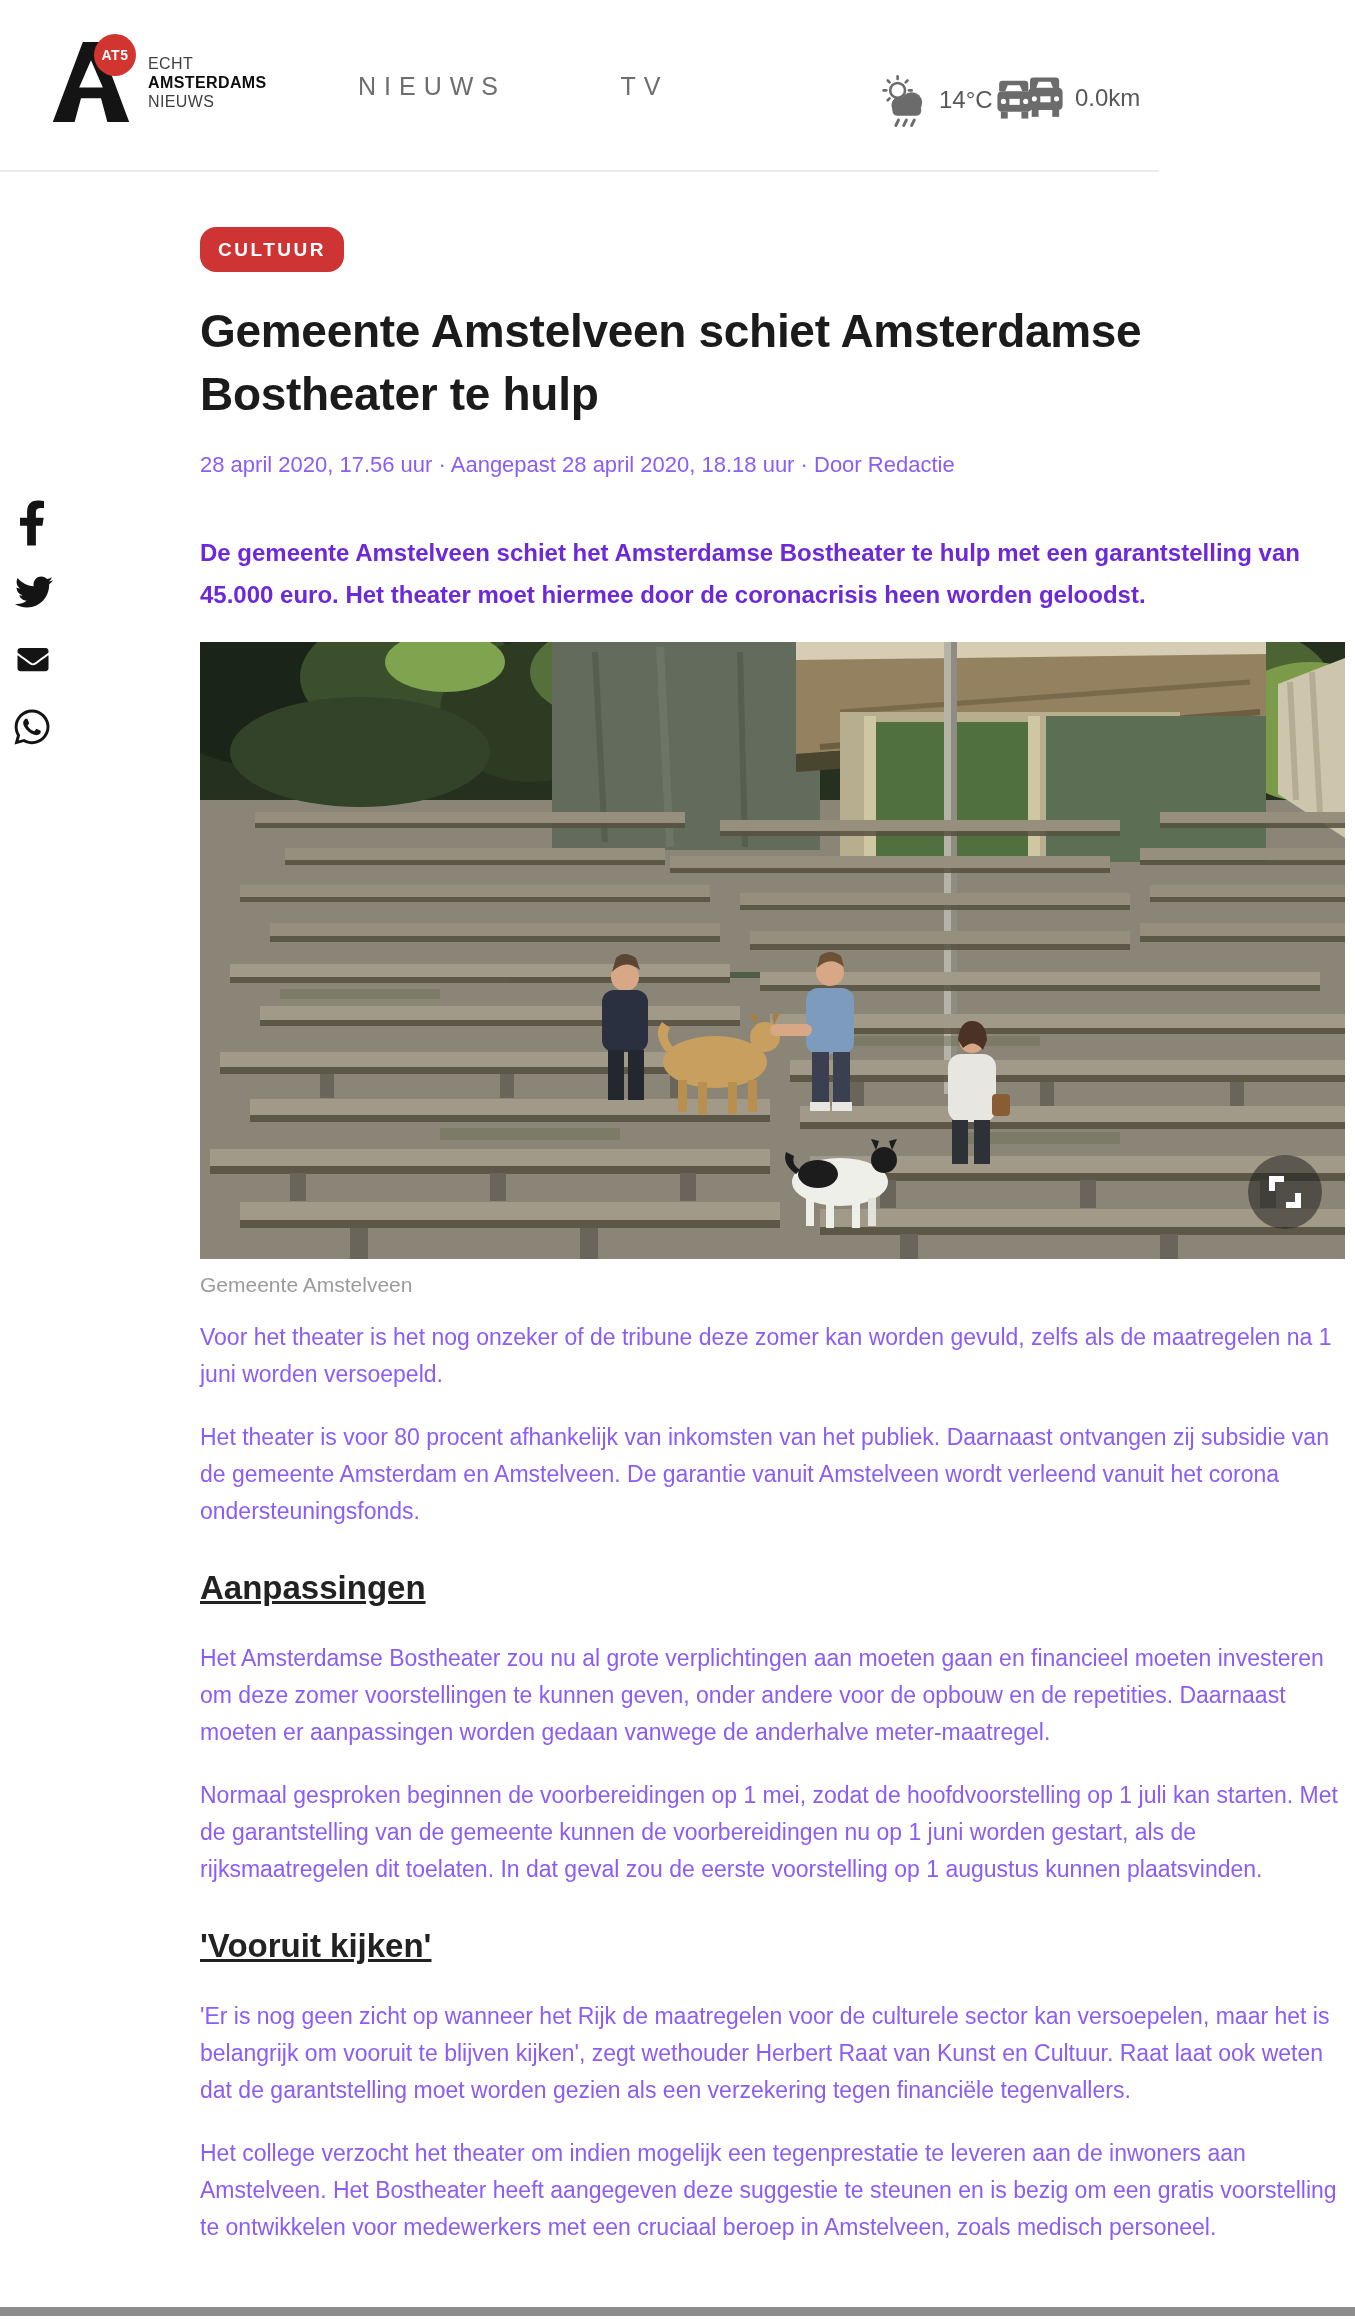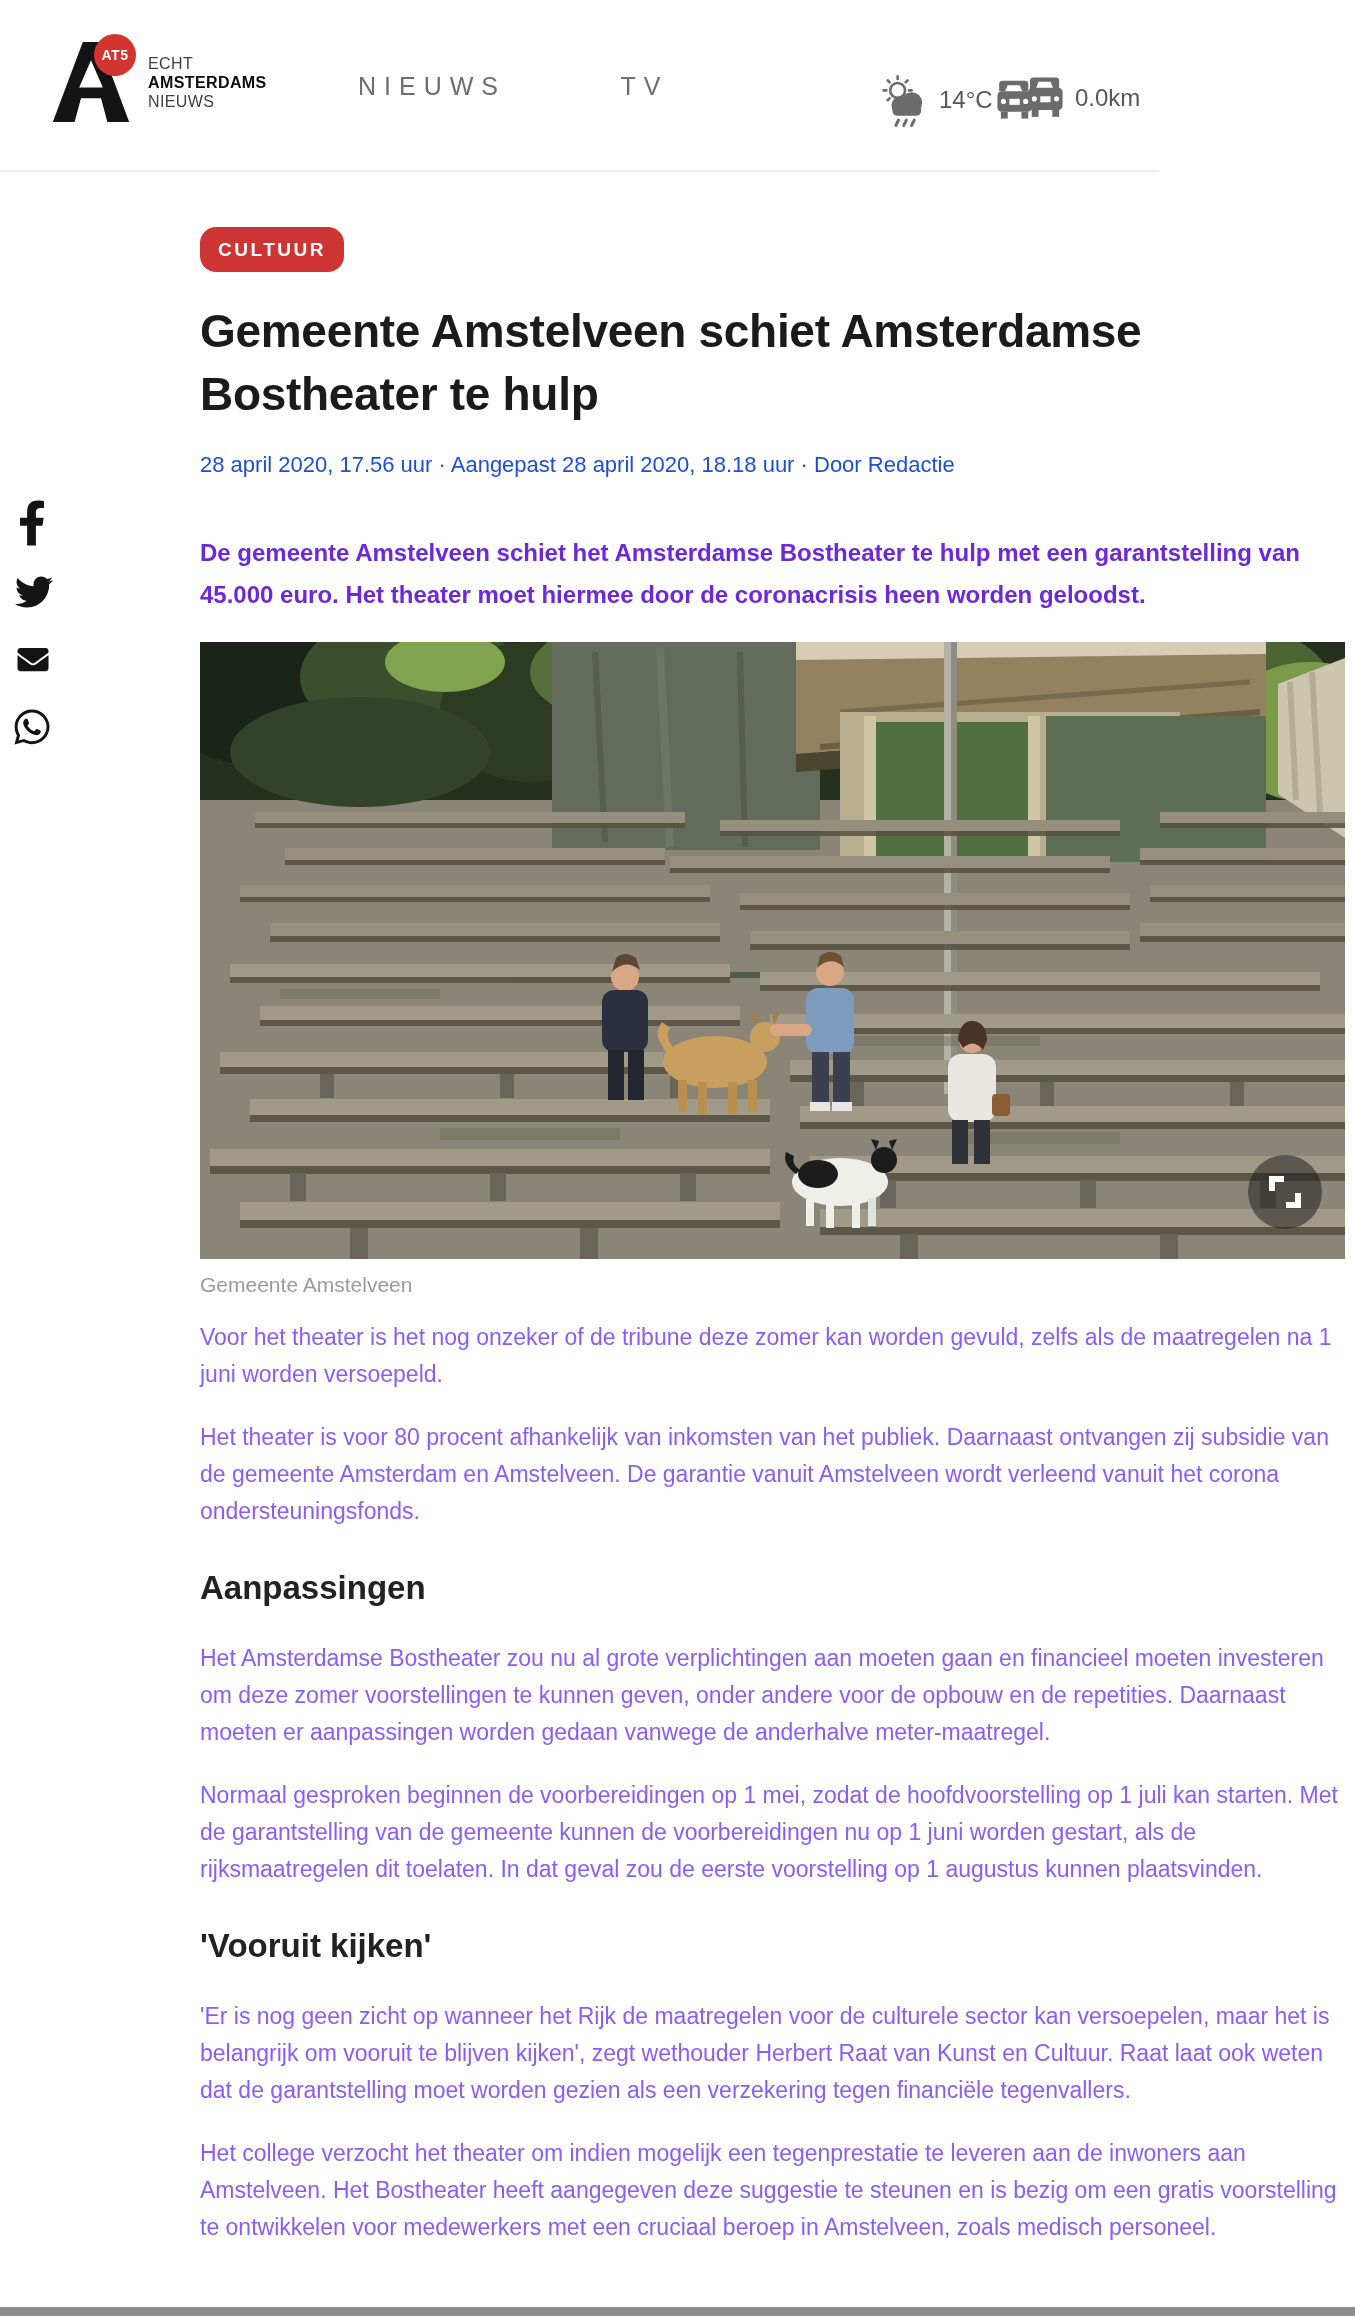--- a/index.html
+++ b/index.html
@@ -32,30 +32,30 @@
   .sb-fb { margin:0 0 0 6px; }
   .sb-tw { margin-top:25px; }
   .sb-ml { margin-top:33px; }
   .sb-wa { margin-top:32px; }
 
   
   .article-main { position:absolute; top:172px; left:200px; width:1145px; }
   .category-badge { display:inline-block; margin-top:55px; background:#cf3434; color:#fff; font-weight:bold;
     font-size:19px; letter-spacing:2.5px; padding:12px 18px 11px; border-radius:16px; cursor:pointer; }
   .article-title { margin-top:28px; max-width:980px; font-size:46px; line-height:63px; color:#1b1b1b; font-weight:bold; letter-spacing:-.3px; }
-  .article-meta { margin-top:26px; font-size:22px; color:#1d4ed8; }
+  .article-meta { margin-top:26px; font-size:22px; color:#8b5cf6; }
   .article-intro { margin-top:54px; font-size:24px; line-height:42px; font-weight:bold; color:#6d28d9; }
   .article-figure { position:relative; margin-top:26px; width:1145px; height:617px; }
   .article-figure svg.scene { display:block; }
   .expand-btn { position:absolute; right:23px; bottom:30px; width:74px; height:74px; border:none; background:rgba(28,28,28,.52);
     border-radius:50%; cursor:pointer; display:flex; align-items:center; justify-content:center; }
   .img-caption { margin-top:14px; font-size:21px; color:#9b9b9b; }
   .article-body { margin-top:22px; }
   .article-body p { font-size:23px; line-height:37px; color:#8b5cf6; margin:0 0 26px; }
-  .article-body h2 { font-size:33px; line-height:44px; color:#222; margin:36px 0 30px; font-weight:bold; }
+  .article-body h2 { font-size:33px; line-height:44px; color:#222; margin:36px 0 30px; font-weight:bold;text-decoration:underline; }
 
   
   .footer-bar { position:absolute; left:0; top:2307px; width:1355px; height:9px; background:#8d8d8d; }
 </style>
 </head>
 <body>
 
 <header class="site-header">
   <a class="logo-wrap">
     <svg class="logo-a" width="92" height="80" viewBox="0 0 100 88">

